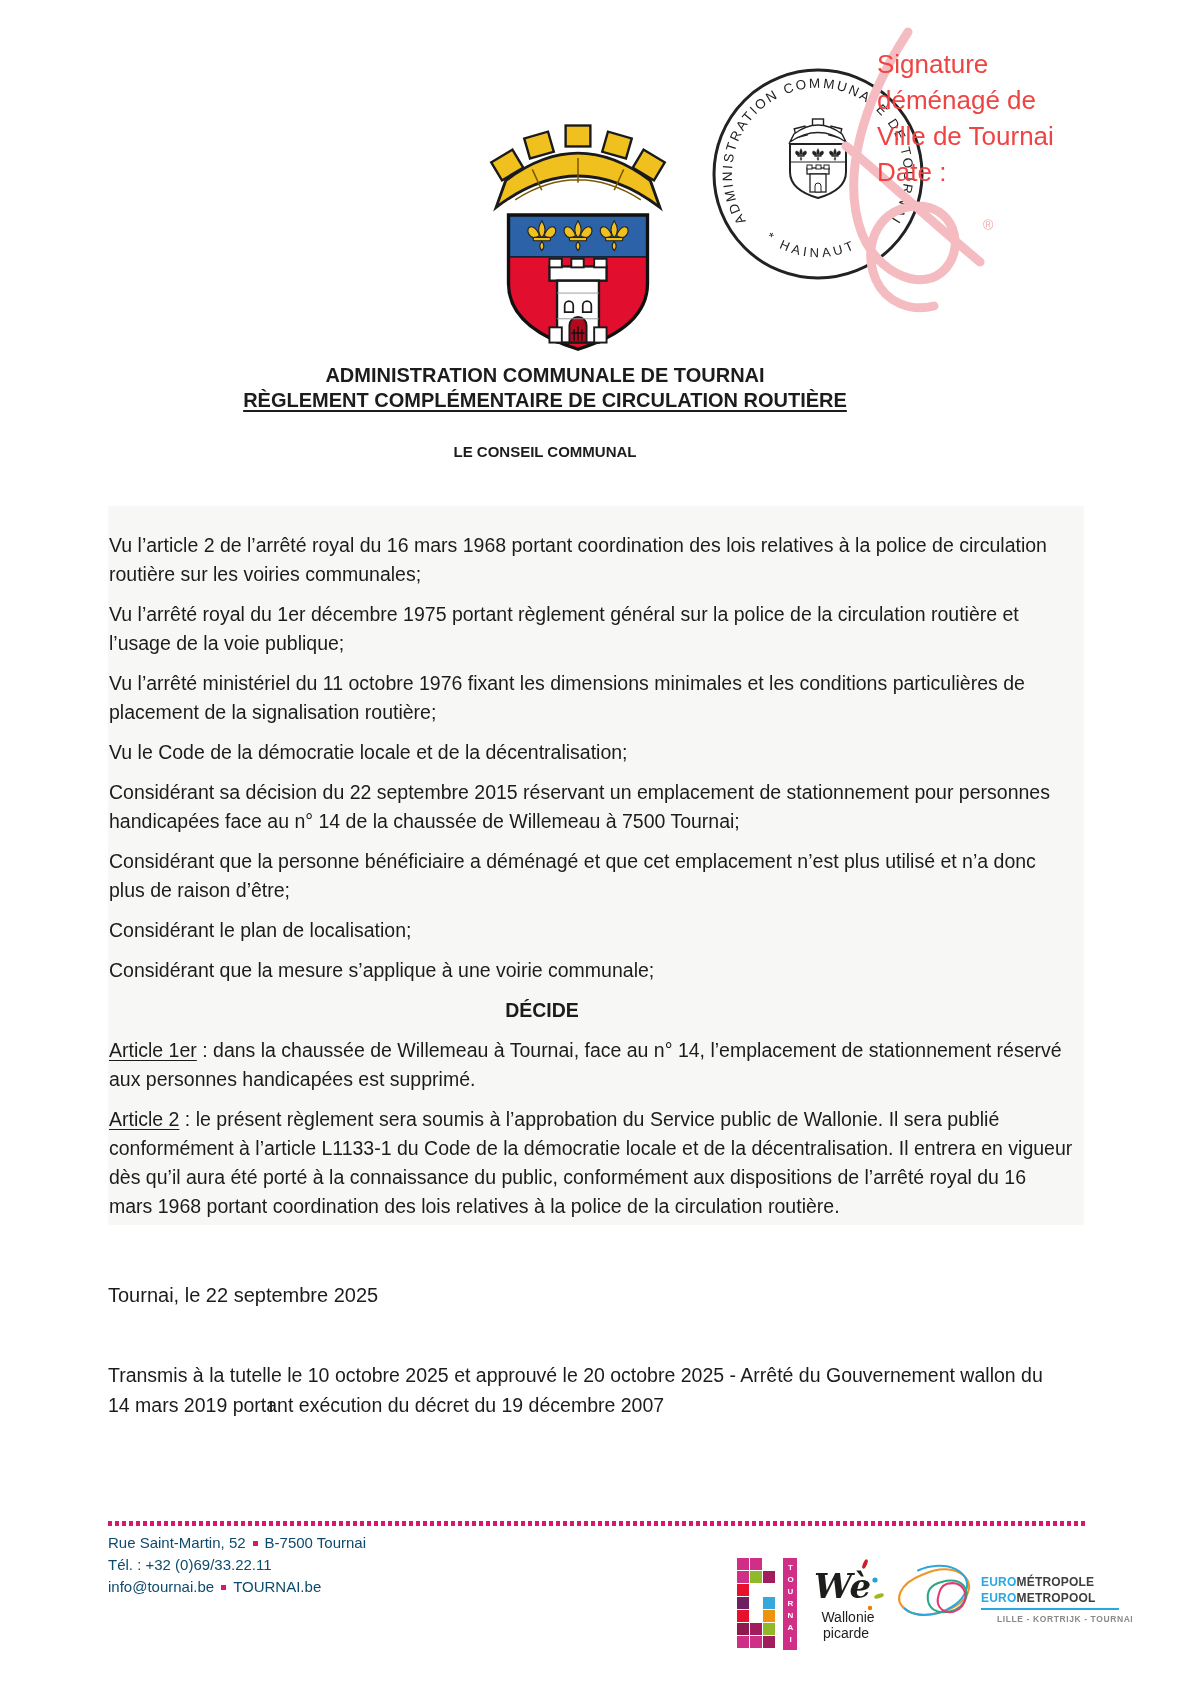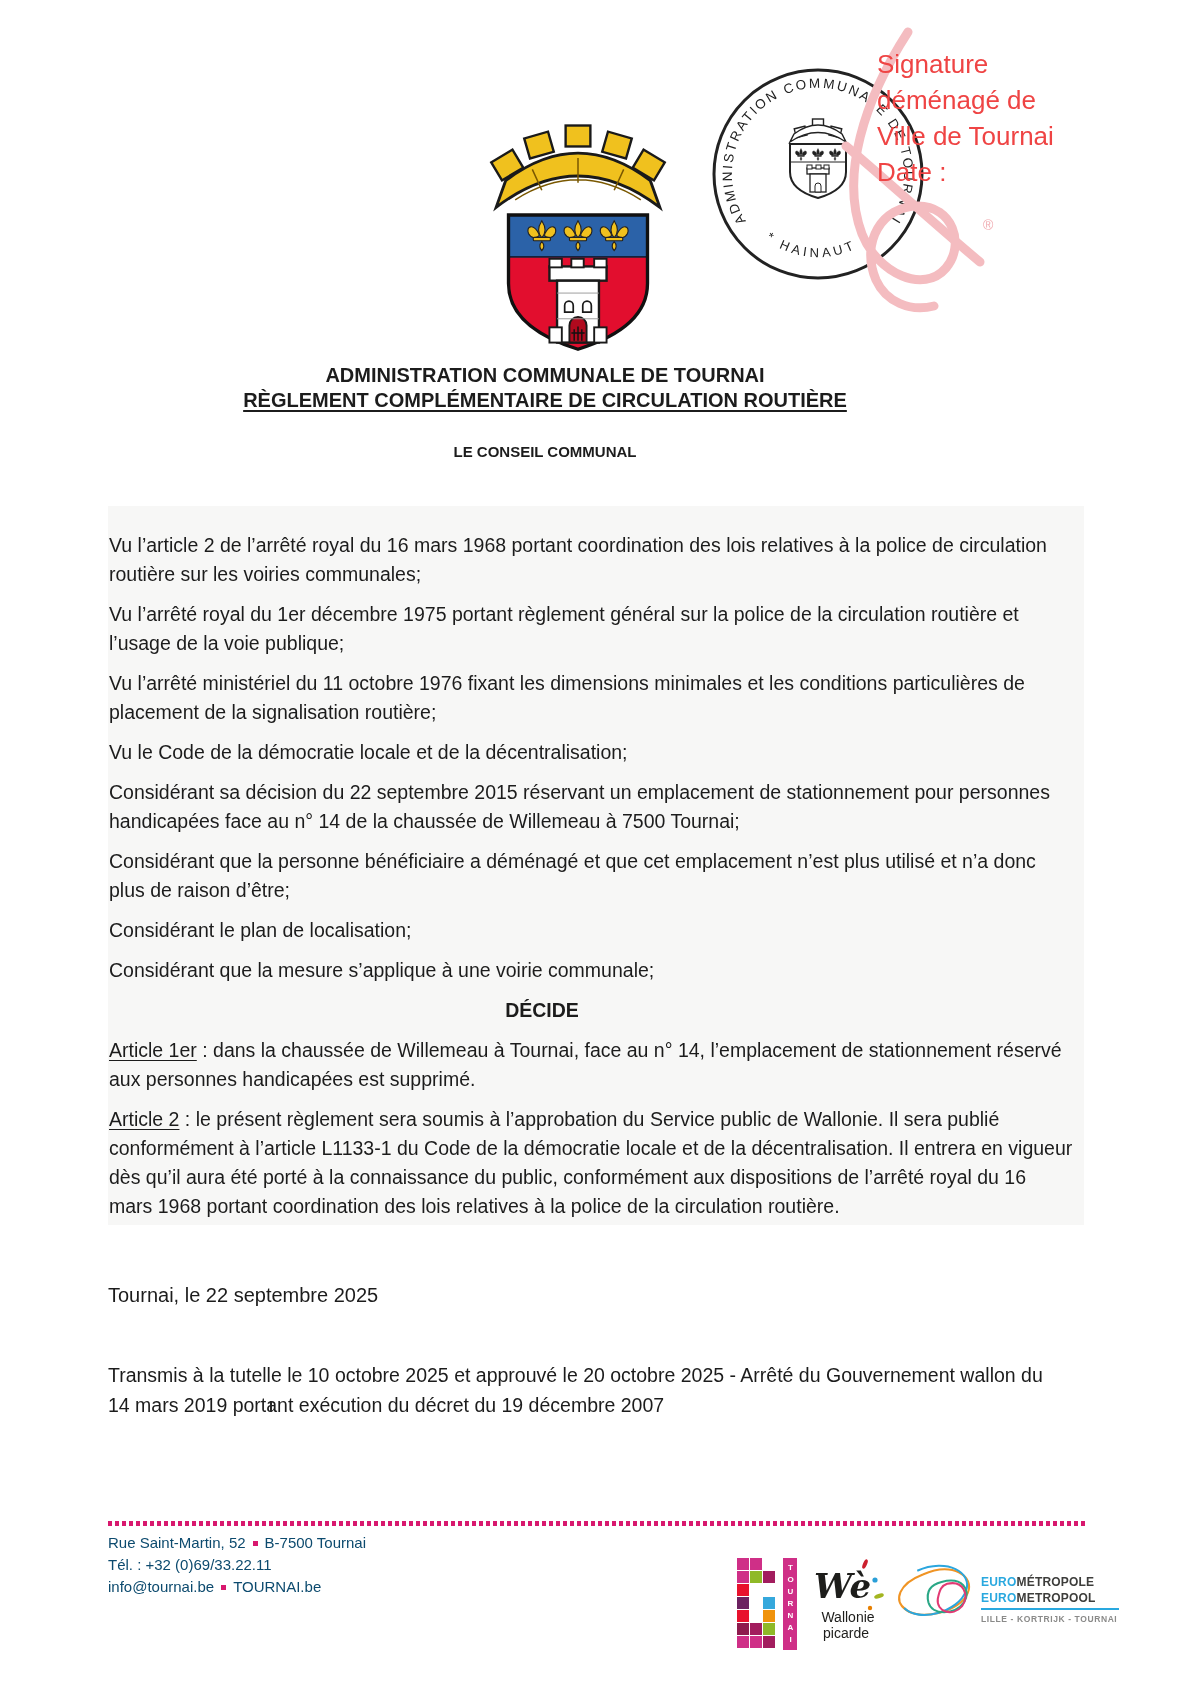--- a/index.html
+++ b/index.html
@@ -45,21 +45,21 @@
   .tournai-bar span{writing-mode:vertical-rl;text-orientation:upright;color:#fff;
                     font-size:8px;font-weight:bold;letter-spacing:3px;line-height:1;}
   .logo-wallonie-svg{position:absolute;left:806px;top:1556px;width:90px;height:92px;}
   .logo-euro{position:absolute;left:893px;top:1560px;display:flex;align-items:flex-start;}
   .euro-scribble-svg{width:84px;height:70px;}
   .euro-text{margin-left:4px;padding-top:14px;}
   .euro-line{font-size:12px;font-weight:bold;line-height:16px;letter-spacing:0.2px;white-space:nowrap;}
   .euro-blue{color:#29a8df;}
   .euro-dark{color:#3d3d3b;}
   .euro-rule{height:2px;background:#29a8df;margin:2px 0 4px 0;width:138px;}
-  .euro-cities{font-size:8.5px;color:#8a8a89;font-weight:bold;letter-spacing:0.6px;white-space:nowrap;}
+  .euro-cities{font-size:8.5px;color:#8a8a89;font-weight:bold;letter-spacing:0.6px;white-space:nowrap;margin-left:16px;}
 </style>
 </head>
 <body>
 
 <div id="page">
 
   <svg class="coat-svg" viewBox="0 0 200 250" xmlns="http://www.w3.org/2000/svg">
     <defs>
       <g id="fdl">
         <path d="M0,-17 C4.5,-10 4.5,-4 0,1 C-4.5,-4 -4.5,-10 0,-17 Z"></path>

